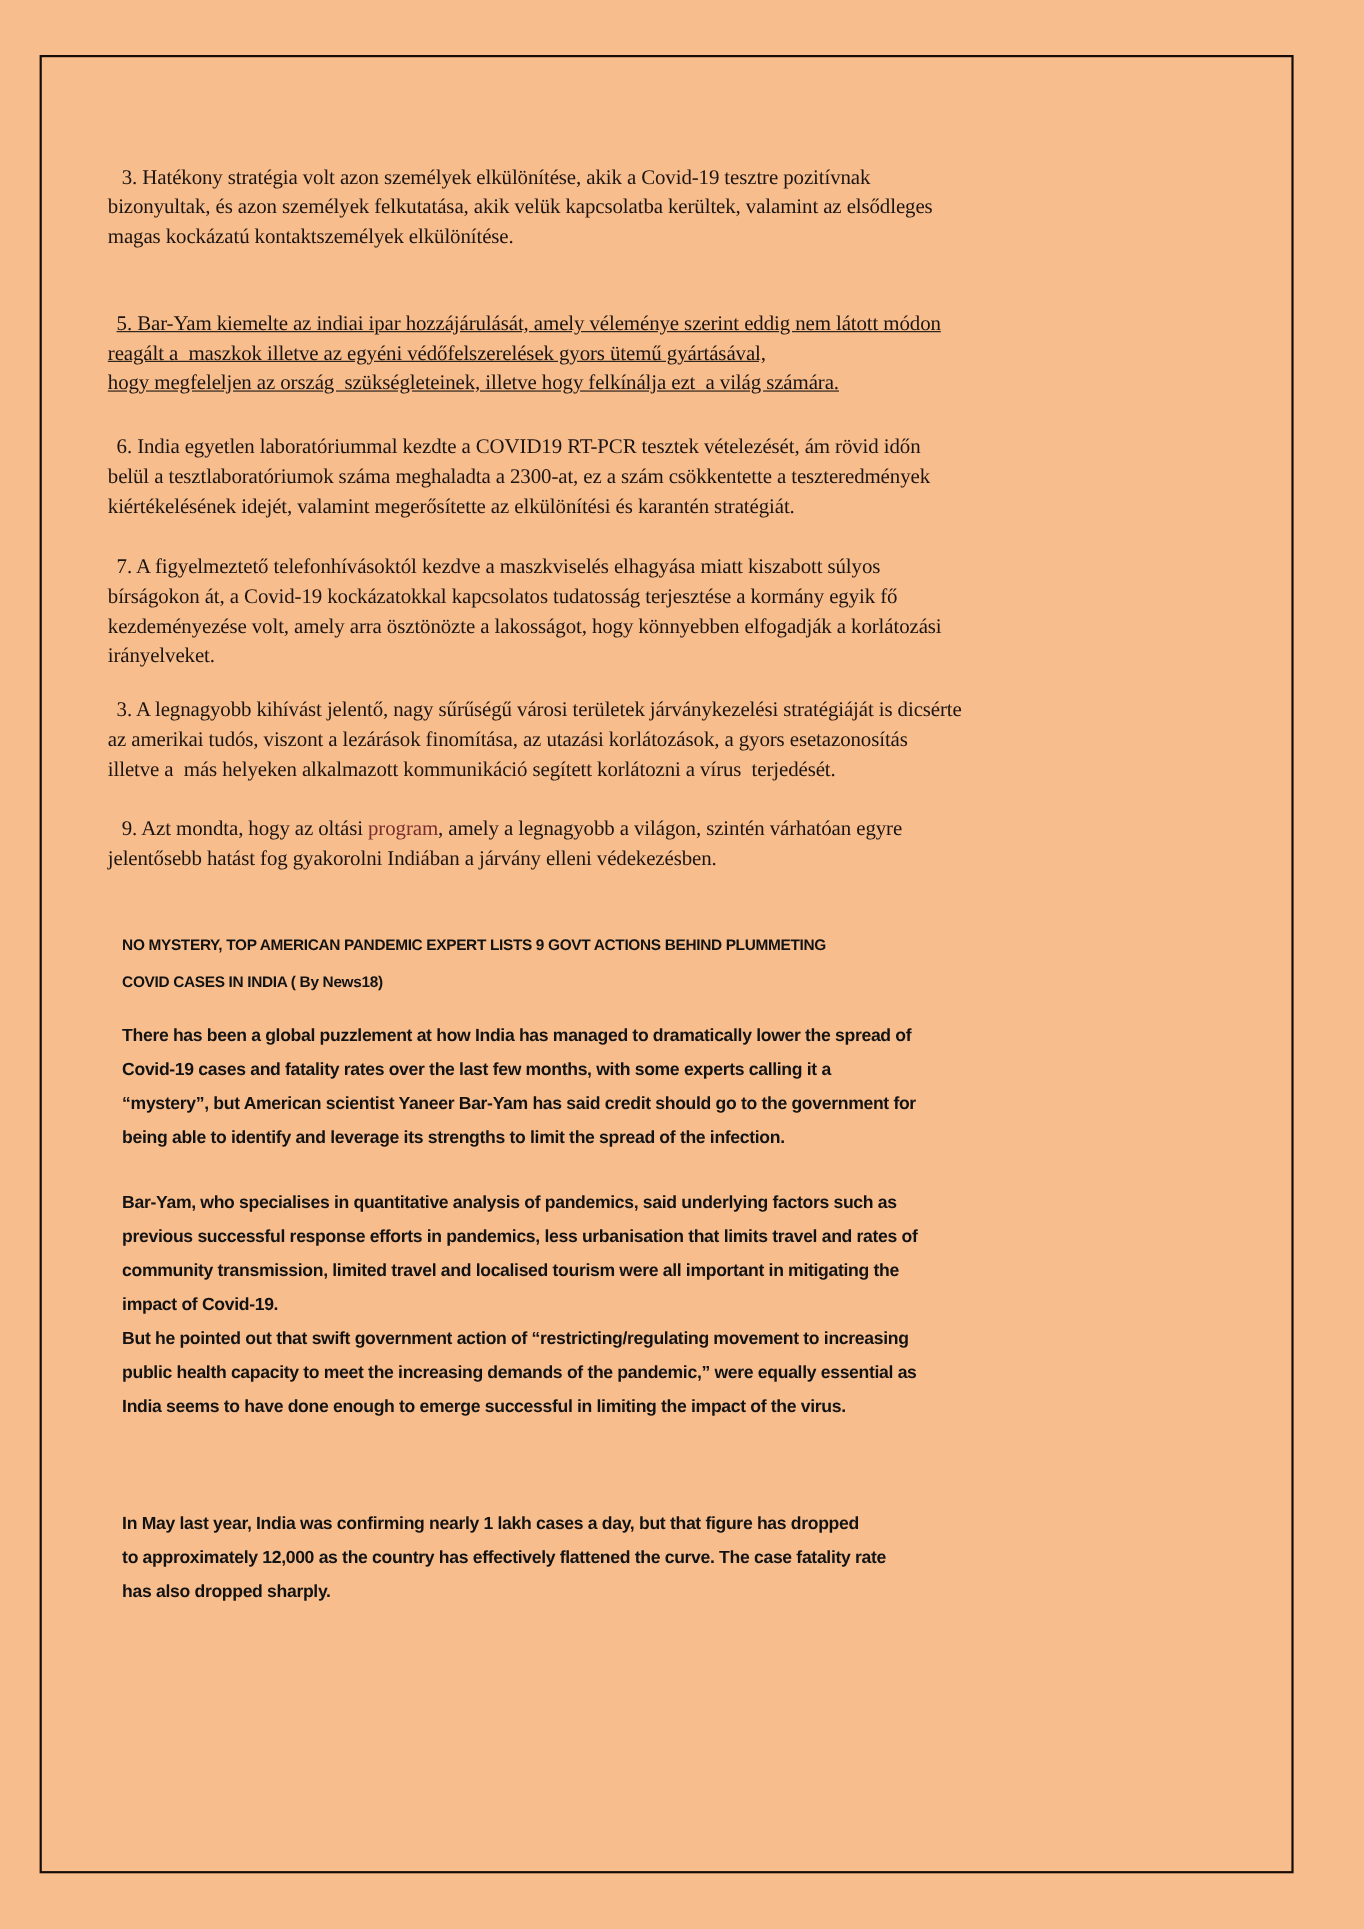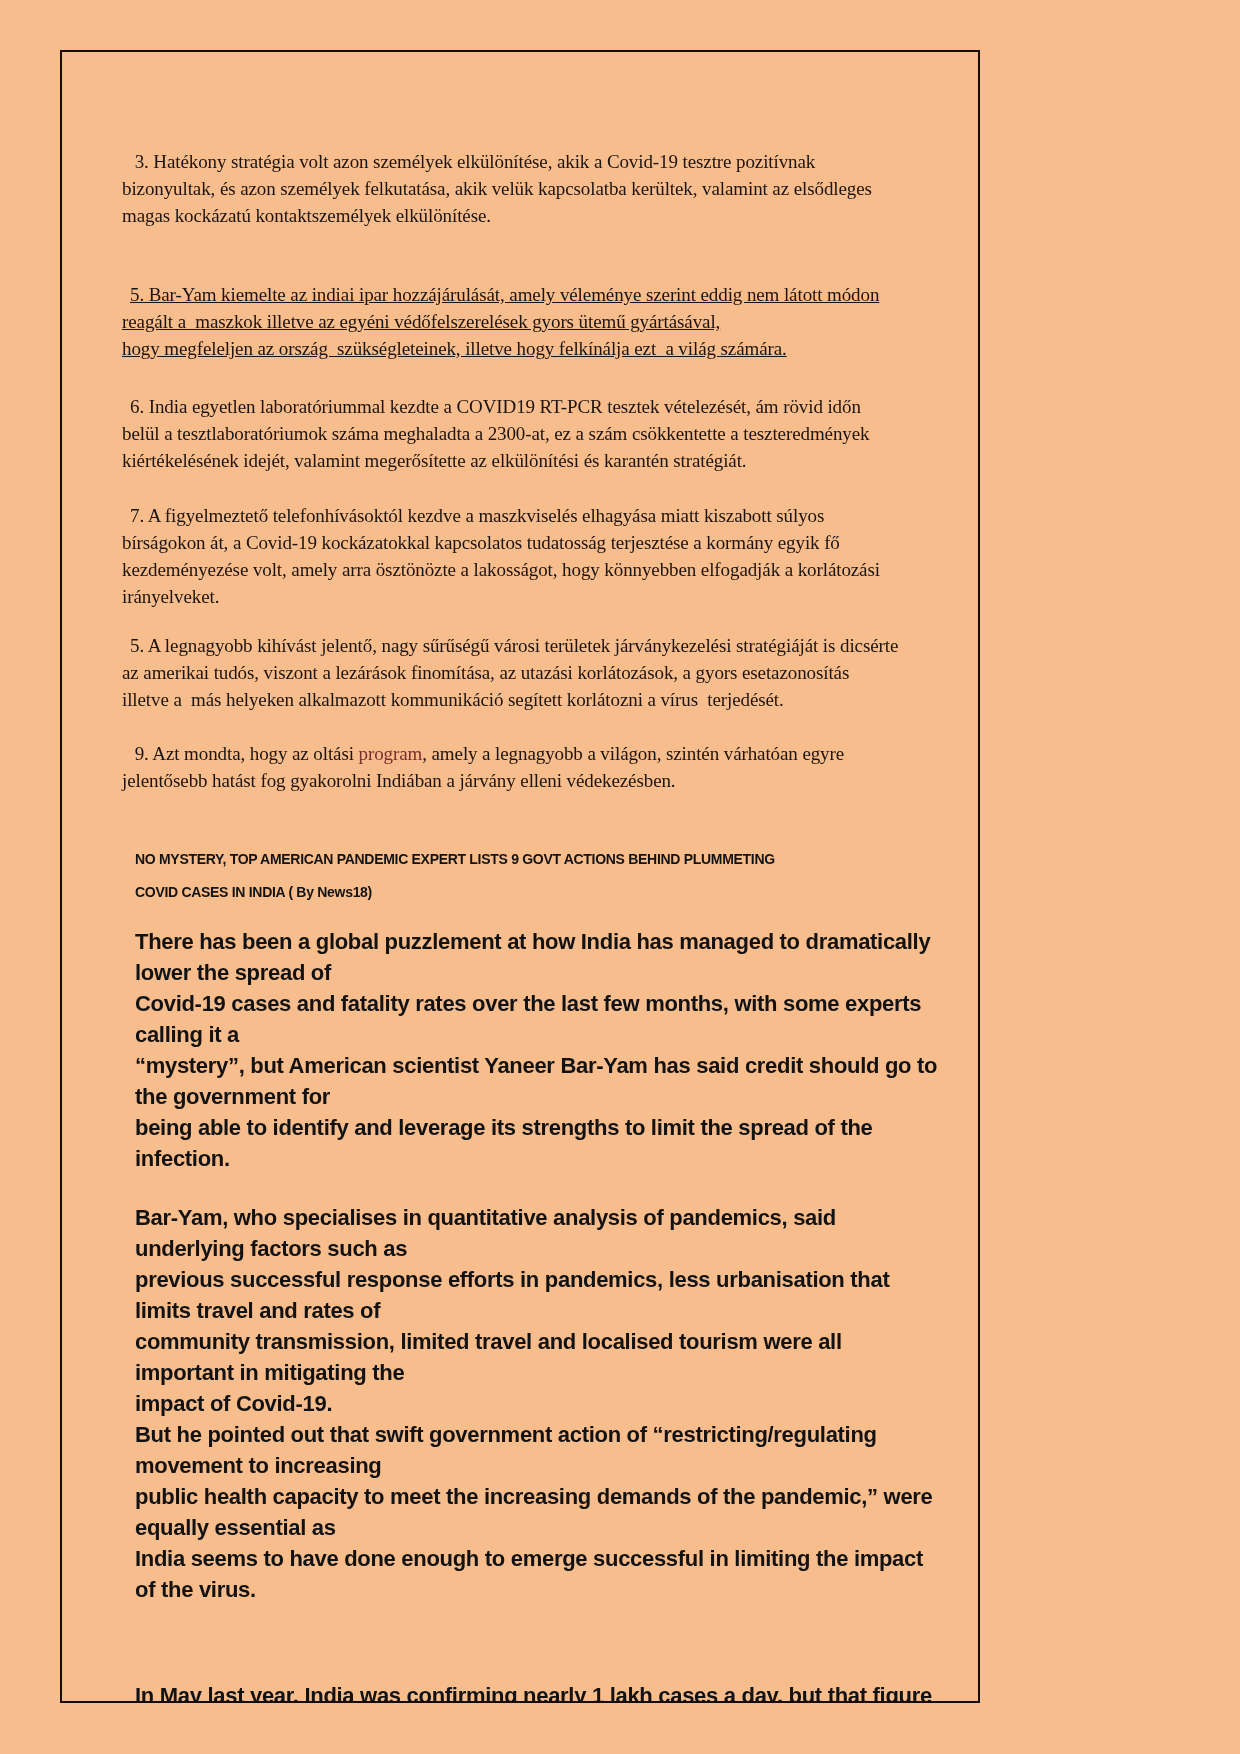--- a/index.html
+++ b/index.html
@@ -8,23 +8,23 @@
     background: #F8BD8D;
   }
   body {
     width: 1240px;
     height: 1754px;
     position: relative;
     font-family: "Liberation Serif", "DejaVu Serif", serif;
   }
   .frame {
     position: absolute;
-    left: 60px;
+    left: 36px;
     top: 50px;
-    width: 920px;
+    width: 1140px;
     height: 1653px;
     box-sizing: border-box;
     border: 2px solid #170C05;
     padding: 96px 40px 0 60px;
     overflow: hidden;
   }
   p, h2 {
     margin: 0;
     white-space: pre-wrap;
     overflow-wrap: break-word;
@@ -37,21 +37,21 @@
     text-indent: 8px;
   }
   .hu a.doclink {
     color: #7B2C2F;
     text-decoration: none;
     cursor: pointer;
   }
   .en {
     font-family: "Liberation Sans", "DejaVu Sans", sans-serif;
     font-weight: 700;
-    font-size: 22px;
+    font-size: 16px;
     line-height: 31px;
     letter-spacing: -0.3px;
     color: #121212;
     margin-left: 13px;
   }
   h2.en {
     font-size: 14px;
     line-height: 33px;
   }
   .g17 { margin-top: 17px; }
@@ -82,21 +82,21 @@
 
     <p class="hu g23">6. India egyetlen laboratóriummal kezdte a COVID19 RT-PCR tesztek vételezését, ám rövid időn
 belül a tesztlaboratóriumok száma meghaladta a 2300-at, ez a szám csökkentette a teszteredmények
 kiértékelésének idejét, valamint megerősítette az elkülönítési és karantén stratégiát.</p>
 
     <p class="hu g28">7. A figyelmeztető telefonhívásoktól kezdve a maszkviselés elhagyása miatt kiszabott súlyos
 bírságokon át, a Covid-19 kockázatokkal kapcsolatos tudatosság terjesztése a kormány egyik fő
 kezdeményezése volt, amely arra ösztönözte a lakosságot, hogy könnyebben elfogadják a korlátozási
 irányelveket.</p>
 
-    <p class="hu g22">5. A legnagyobb kihívást jelentő, nagy sűrűségű városi területek járványkezelési stratégiáját is dicsérte
+    <p class="hu g22">3. A legnagyobb kihívást jelentő, nagy sűrűségű városi területek járványkezelési stratégiáját is dicsérte
 az amerikai tudós, viszont a lezárások finomítása, az utazási korlátozások, a gyors esetazonosítás
 illetve a  más helyeken alkalmazott kommunikáció segített korlátozni a vírus  terjedését.</p>
 
     <p class="hu g27"><span> 9. Azt mondta, hogy az oltási </span><a class="doclink">program</a><span>, amely a legnagyobb a világon, szintén várhatóan egyre
 jelentősebb hatást fog gyakorolni Indiában a járvány elleni védekezésben.</span></p>
 
     <h2 class="en g49">NO MYSTERY, TOP AMERICAN PANDEMIC EXPERT LISTS 9 GOVT ACTIONS BEHIND PLUMMETING
 COVID CASES IN INDIA ( By News18)</h2>
 
     <p class="en g17">There has been a global puzzlement at how India has managed to dramatically lower the spread of

